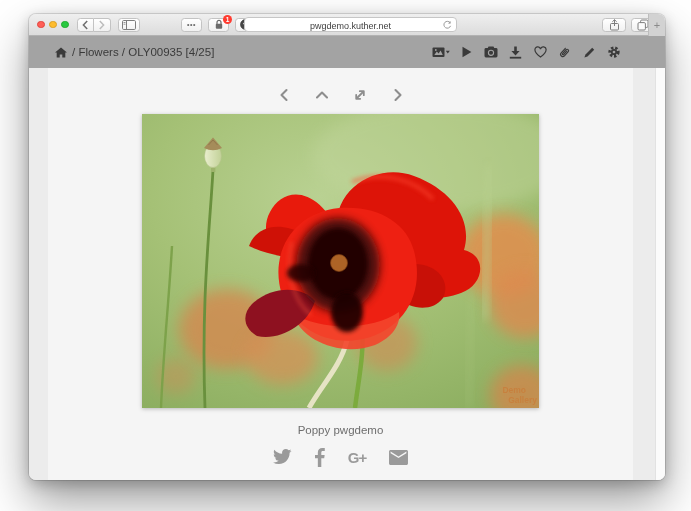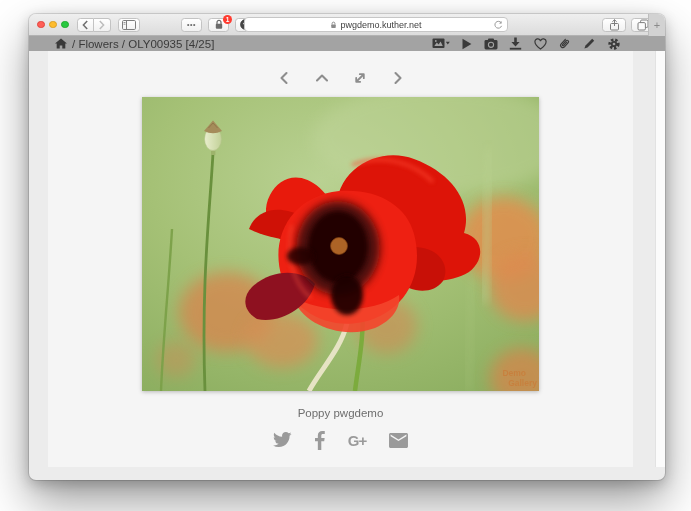--- a/index.html
+++ b/index.html
@@ -37,38 +37,38 @@
   .sidebar-btn { width:22px; margin-left:7px; }
   .ext-group { position:absolute; left:152px; display:flex; gap:6px; align-items:center; }
   .ext-btn { width:21px; position:relative; }
   .ellipsis-glyph { font-size:7px; letter-spacing:.5px; color:#6e6e6e; font-weight:bold; }
   .badge {
     position:absolute; top:-4px; right:-4px; min-width:9px; height:9px; padding:0 2px;
     background:#ff3b30; border-radius:5px; color:#fff; font-size:6.5px; line-height:9px;
     text-align:center; font-weight:bold;
   }
   .urlbar {
-    position:absolute; left:215px; width:264px; height:15px; top:3px;
+    position:absolute; left:215px; width:213px; height:15px; top:3px;
     background:#ffffff; border:1px solid #c6c6c6; border-radius:4px;
     display:flex; align-items:center; justify-content:center; gap:3px;
-    font-size:9px; color:#3f3f3f;
+    font-size:9px; color:#3f3f3f;flex-direction:column;
   }
   .urlbar .reload { position:absolute; right:4px; top:2px; }
   .right-btns { position:absolute; right:10px; top:3.5px; display:flex; gap:5px; align-items:center; }
   .right-btns .chrome-btn { width:24px; }
   .plustab {
     position:absolute; right:0; top:0; width:17px; height:22px;
     background:#d2d2d2; border-left:1px solid #bdbdbd;
     display:flex; align-items:center; justify-content:center;
     color:#8a8a8a; font-size:11px;
   }
 
   
   .crumbbar {
-    height:15px; background:#a3a3a3; display:flex; align-items:center;
+    height:32px; background:#a3a3a3; display:flex; align-items:center;
     padding:0 44px 0 26px; position:relative;
   }
   .crumb { display:flex; align-items:center; gap:5px; color:#3a3a3a; font-size:11.5px; }
   .crumb svg { display:block; }
   .tool-icons { margin-left:auto; display:flex; align-items:center; gap:11.5px; }
   .tool-icons .ticon { display:flex; align-items:center; justify-content:center; }
 
   
   .content { position:relative; height:416px; background:#ececec; }
   .container { position:absolute; left:19px; top:0; bottom:0; width:585px; background:#f5f5f5; }

